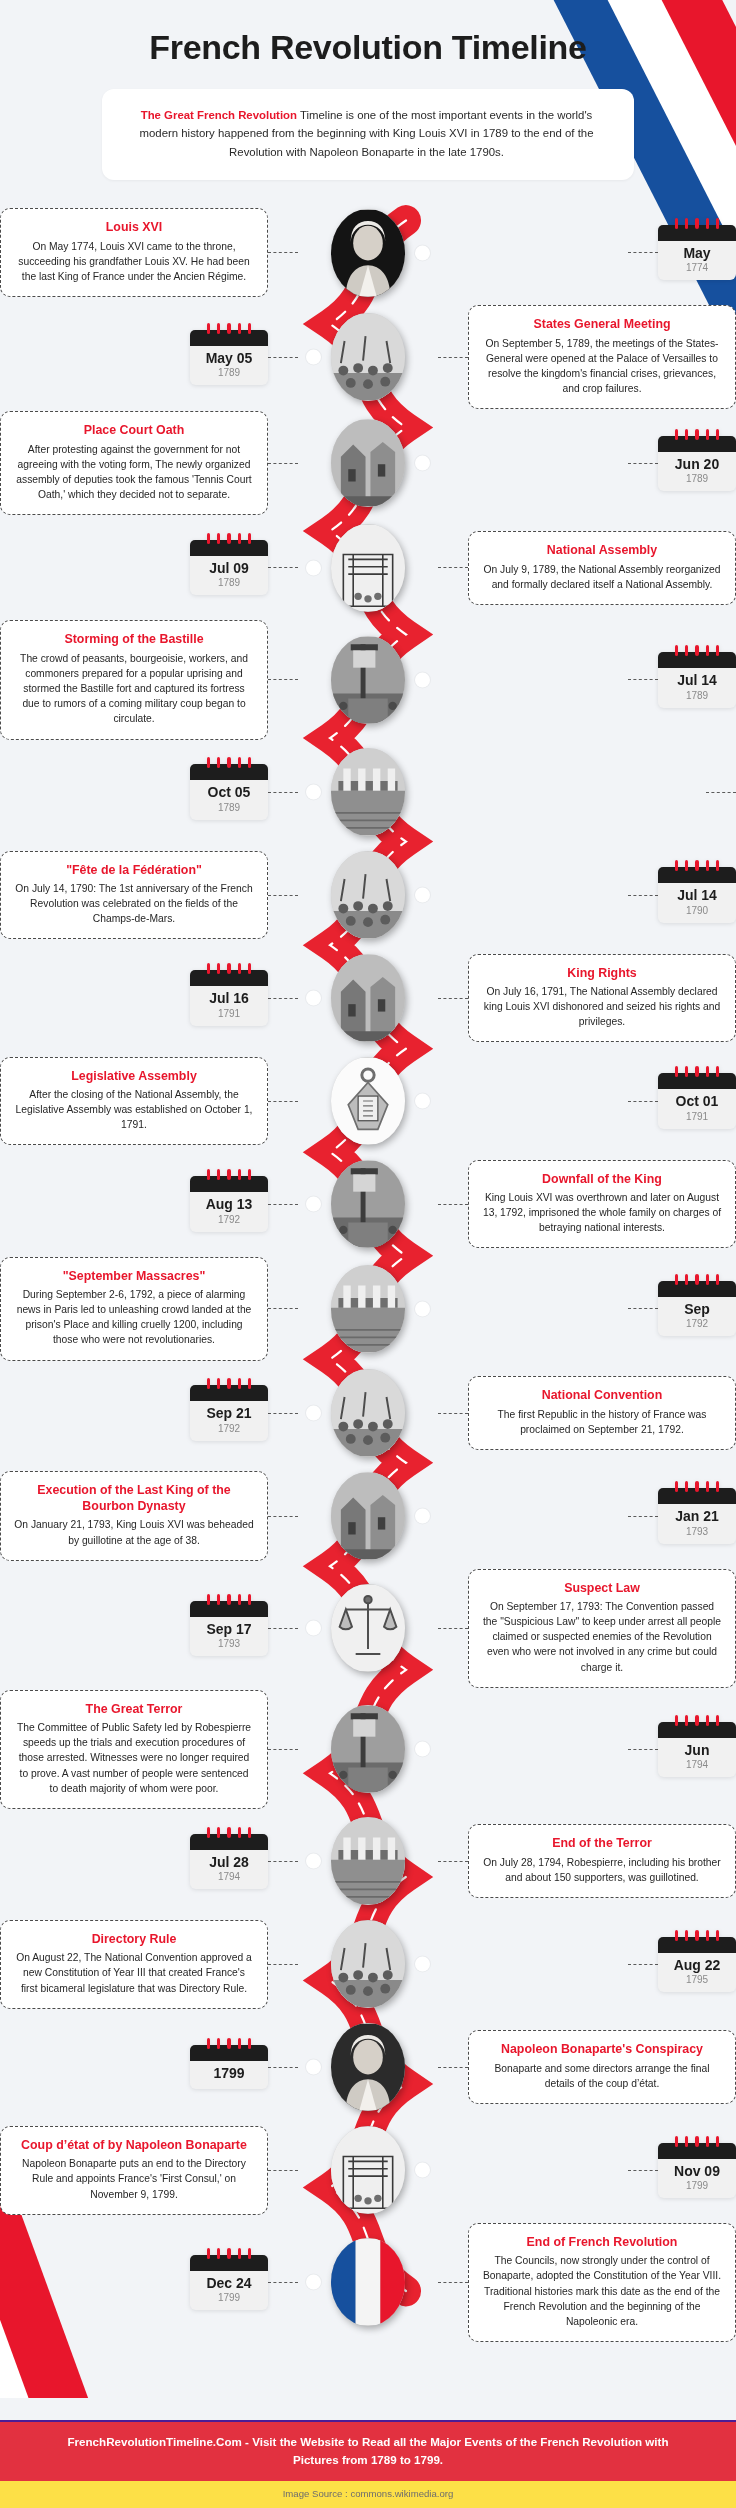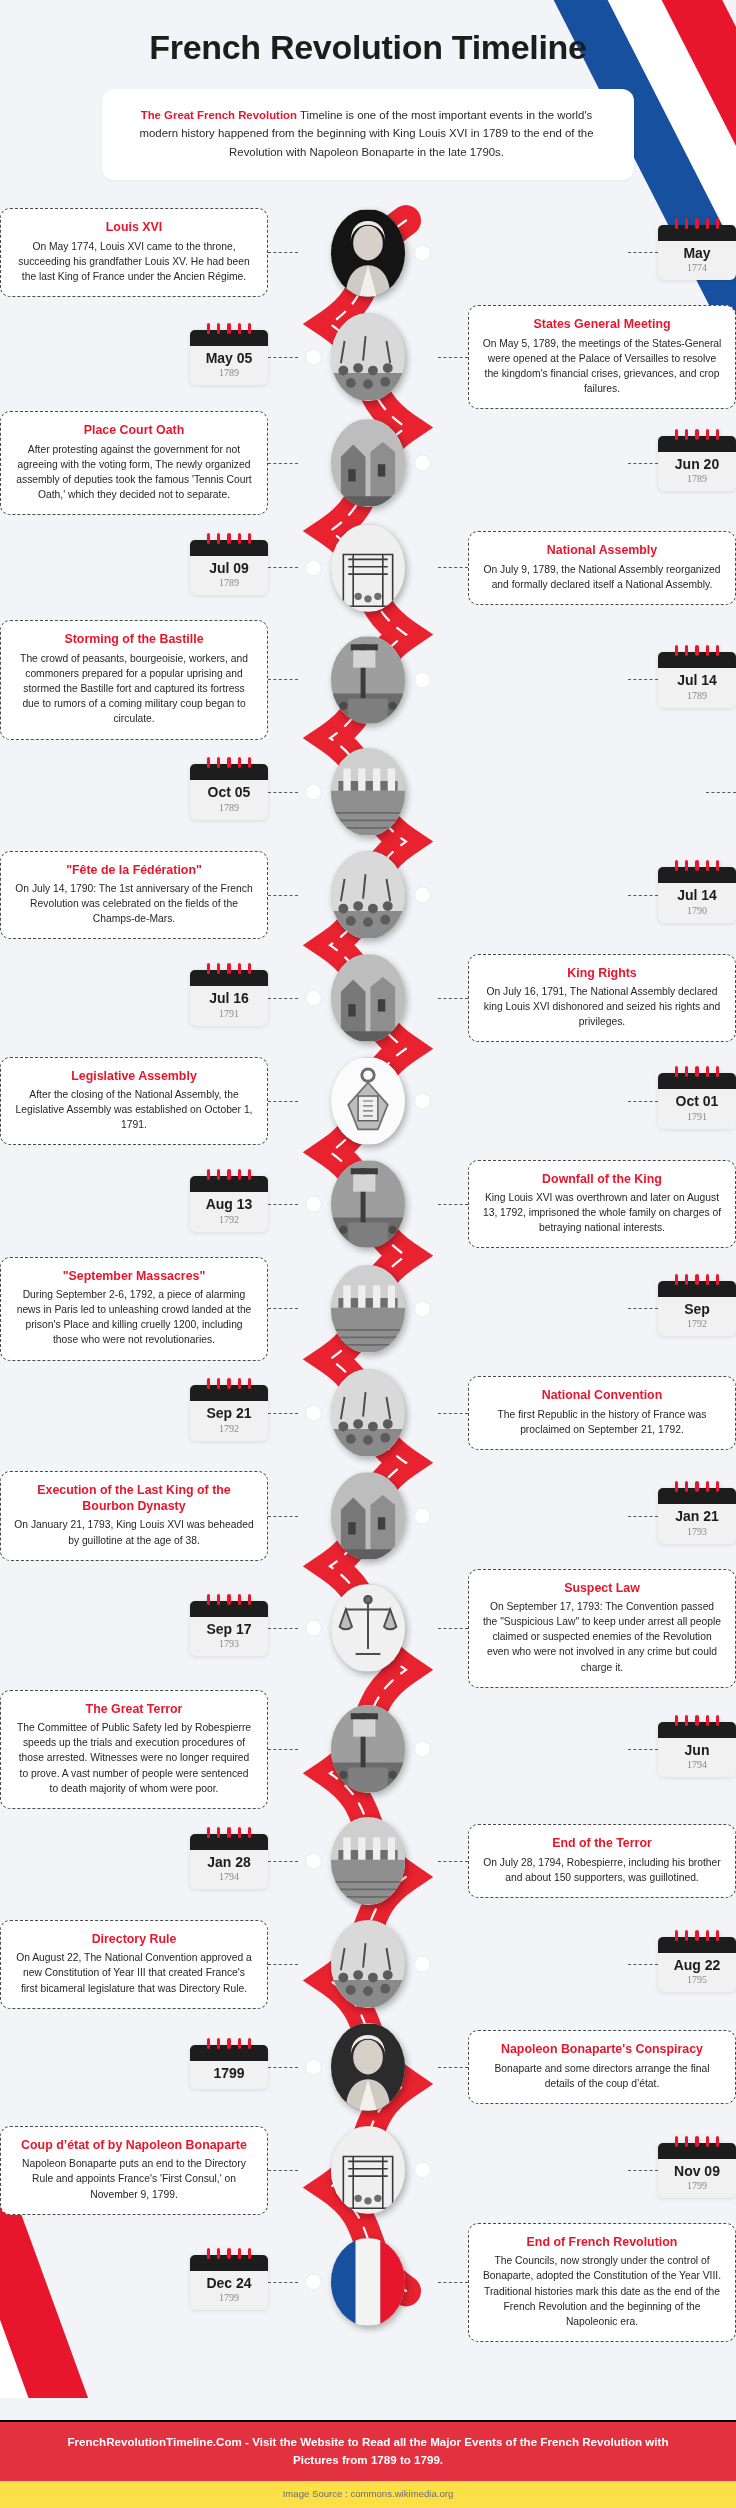--- a/index.html
+++ b/index.html
@@ -184,21 +184,20 @@
   .cal-day {
     font-size: 14px;
     font-weight: bold;
     color: #1d1d1d;
     line-height: 1.08;
   }
   .cal-year {
     font-size: 10px;
     color: #8a8a8a;
     margin-top: 1px;
-    font-family: Liberation Serif, serif;
   }
 
   
   .photo {
     width: 74px;
     height: 88px;
     border-radius: 50%;
     overflow: hidden;
     position: relative;
     box-shadow: 2px 3px 7px rgba(0,0,0,0.30);
@@ -228,21 +227,21 @@
     z-index: 6;
   }
   .footer-bar {
     background: #e23140;
     color: #ffffff;
     text-align: center;
     font-size: 11.6px;
     font-weight: bold;
     line-height: 1.55;
     padding: 11px 48px 12px 48px;
-    border-top: 2px solid #000000;
+    border-top: 2px solid #4c1d95;
   }
   .footer-src {
     text-align: center;
     font-size: 9.6px;
     color: #6d6d6d;
     padding: 7px 0 9px 0;
     background: #fde047;
   }
 </style>
 </head>
@@ -351,21 +350,21 @@
               </g>
               <path d="M8 40l3-18M26 38l2-20M48 40l-3-18" stroke="#4d4d4d" stroke-width="1.6"></path>
             </svg>
           </div>
           <span class="node at-left"></span>
         </div>
         <div class="side right">
           <span class="dash-h"></span>
           <div class="info-card">
             <div class="info-title">States General Meeting</div>
-            <div class="info-body">On May 5, 1789, the meetings of the States-General were opened at the Palace of Versailles to resolve the kingdom's financial crises, grievances, and crop failures.</div>
+            <div class="info-body">On September 5, 1789, the meetings of the States-General were opened at the Palace of Versailles to resolve the kingdom's financial crises, grievances, and crop failures.</div>
           </div>
         </div>
       </div>
       <div class="row" style="min-height: 101px;">
         <div class="side left">
           <div class="info-card">
             <div class="info-title">Place Court Oath</div>
             <div class="info-body">After protesting against the government for not agreeing with the voting form, The newly organized assembly of deputies took the famous 'Tennis Court Oath,' which they decided not to separate.</div>
           </div>
           <span class="dash-h"></span>
@@ -899,21 +898,21 @@
           <div class="cal">
             <div class="cal-rings">
               <i></i>
               <i></i>
               <i></i>
               <i></i>
               <i></i>
             </div>
             <div class="cal-top"></div>
             <div class="cal-body">
-              <div class="cal-day">Jan 28</div>
+              <div class="cal-day">Jul 28</div>
               <div class="cal-year">1794</div>
             </div>
           </div>
           <span class="dash-h"></span>
         </div>
         <div class="mid">
           <div class="photo">
             <svg viewBox="0 0 60 70">
               <rect width="60" height="70" fill="#cfcfcf"></rect>
               <rect y="34" width="60" height="36" fill="#8f8f8f"></rect>

